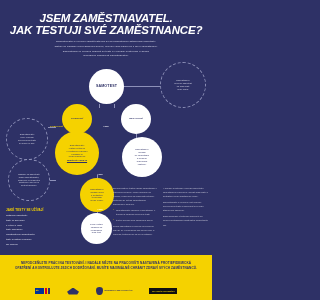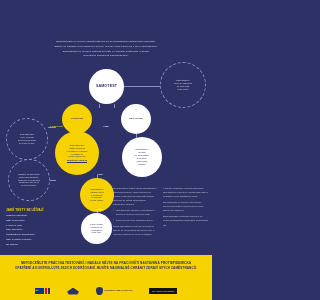--- a/index.html
+++ b/index.html
@@ -163,20 +163,24 @@
     background: #111111; padding: 1.5px 2.5px;
     color: #f5d200; font-size: 2.2px; font-weight: bold;
     line-height: 1.15; text-align: left;
   }
 </style>
 </head>
 <body>
 
 <div id="poster">
 
+  <div class="title-wrap">
+    <div class="title-l1">JSEM ZAMĚSTNAVATEL.</div>
+    <div class="title-l2">JAK TESTUJI SVÉ ZAMĚSTNANCE?</div>
+  </div>
 
   <div class="subtitle">
     <p>Zaměstnavatel je povinen zajistit testování svých zaměstnanců antigenními samotesty.</p>
     <p>Testuje se zásadně před zahájením směny, nejvýše však jednou za 7 dní u zaměstnance.</p>
     <p>Zaměstnanec je povinen podrobit se testu a v případě pozitivního výsledku</p>
     <p>neprodleně informovat zaměstnavatele.</p>
   </div>
 
   <div class="line line-h" style="left:124px; top:86px; width:36px;"></div>
   <div class="line line-v" style="left:99px; top:104px; height:4px;"></div>

